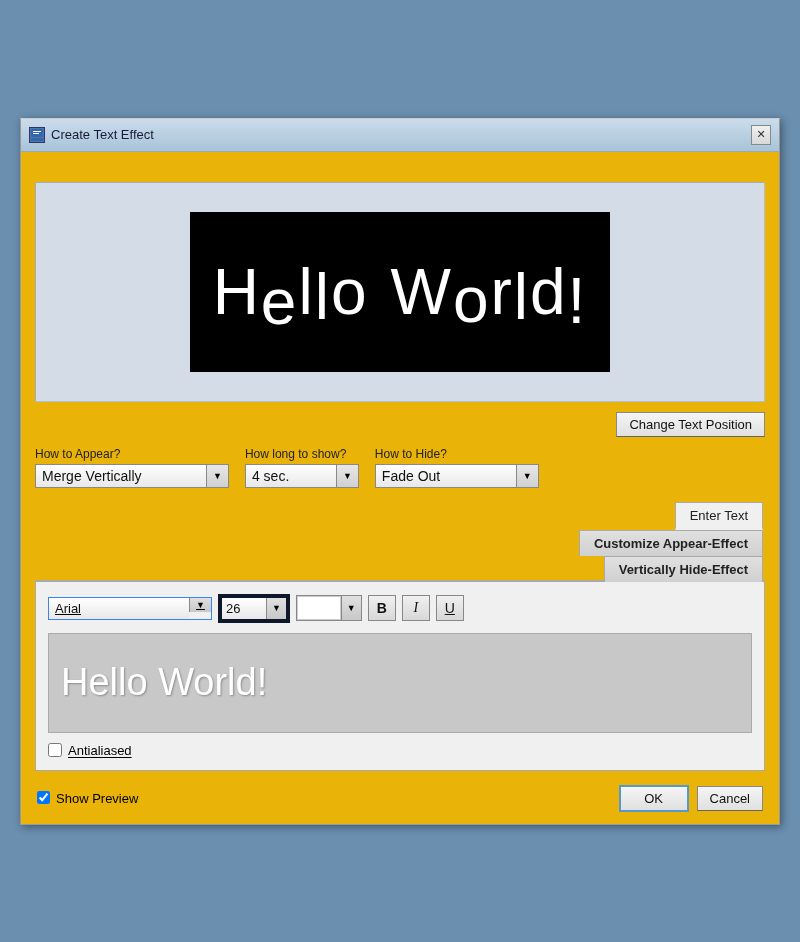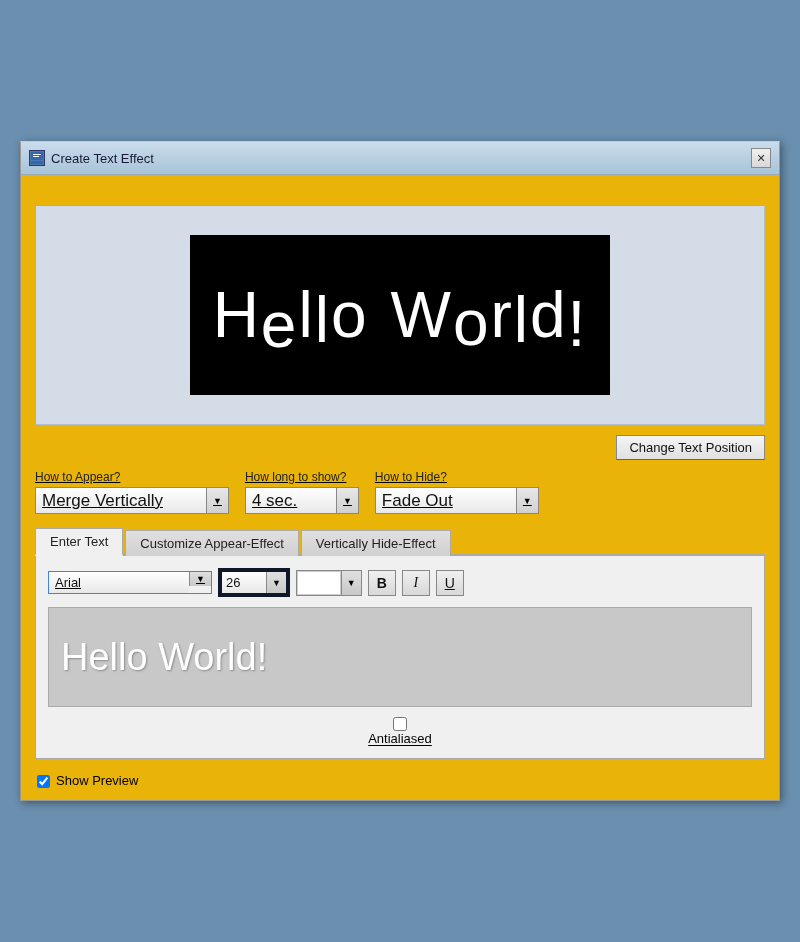--- a/index.html
+++ b/index.html
@@ -129,37 +129,36 @@
     .btn-ok {
       background: linear-gradient(to bottom, #f5f5f5, #e0e0e0);
       border: 2px solid #5599cc;
       min-width: 70px;
     }
     .dropdowns-row {
       display: flex;
       align-items: flex-start;
       gap: 16px;
       margin-bottom: 12px;
-      text-decoration: underline;
     }
     .dropdown-group {
       display: flex;
       flex-direction: column;
       gap: 3px;
     }
     .dropdown-label {
       font-size: 12px;
       color: #222;
     }
     select {
       background: linear-gradient(to bottom, #fff, #e8e8e8);
       border: 1px solid #888;
       border-right: none;
       padding: 3px 6px;
-      font-size: 17px;
+      font-size: 14px;
       appearance: none;
       -webkit-appearance: none;
       cursor: pointer;
       color: #111;
     }
     .select-container {
       display: flex;
       align-items: stretch;
       border: 1px solid #888;
     }
@@ -174,32 +173,34 @@
       display: flex;
       align-items: center;
       cursor: pointer;
       font-size: 9px;
     }
     .tabs-row {
       display: flex;
       align-items: flex-end;
       border-bottom: 2px solid #aaa;
       margin-bottom: 0;
+      flex-direction: column;
     }
     .tab {
       padding: 5px 14px;
       background: linear-gradient(to bottom, #e0e0e0, #d0d0d0);
       border: 1px solid #aaa;
       border-bottom: none;
       cursor: pointer;
       font-size: 13px;
       color: #222;
       margin-right: 2px;
       position: relative;
       top: 2px;
+      font-weight: bold;
     }
     .tab.active {
       background: #f0f0f0;
       border-bottom: 2px solid #f0f0f0;
       z-index: 1;
       font-weight: normal;
     }
     .tab-content {
       border: 1px solid #aaa;
       border-top: none;
@@ -298,37 +299,37 @@
     .text-edit-content {
       font-family: Arial, sans-serif;
       font-size: 38px;
       color: white;
       font-weight: normal;
       text-shadow: 1px 1px 2px rgba(0,0,0,0.3);
     }
     .checkbox-row {
       display: flex;
       align-items: center;
-      flex-direction: column;
+      gap: 6px;
     }
     .checkbox-row input[type="checkbox"] {
       width: 14px;
       height: 14px;
       cursor: pointer;
     }
     .bottom-row {
       display: flex;
       align-items: center;
       justify-content: space-between;
       margin-top: 14px;
       padding: 0 2px;
     }
     .bottom-left {
       display: flex;
-      align-items: flex-end;
+      align-items: flex-start;
       gap: 6px;
     }
     .bottom-right {
       display: flex;
       align-items: center;
       gap: 8px;
     }
     .bold-i { font-style: italic; font-weight: normal; font-family: serif; }
   </style>
 </head>
@@ -470,16 +471,20 @@
         <label for="antialiased" style="text-decoration:underline; text-underline-offset:2px; cursor:pointer;">Antialiased</label>
       </div>
 
     </div>
 
     <div class="bottom-row">
       <div class="bottom-left">
         <input type="checkbox" id="showPreview" checked="" style="">
         <label for="showPreview" style="cursor:pointer;">Show Preview</label>
       </div>
+      <div class="bottom-right">
+        <button class="btn btn-ok">OK</button>
+        <button class="btn">Cancel</button>
+      </div>
     </div>
 
   </div>
 </div>
 
 </body></html>

